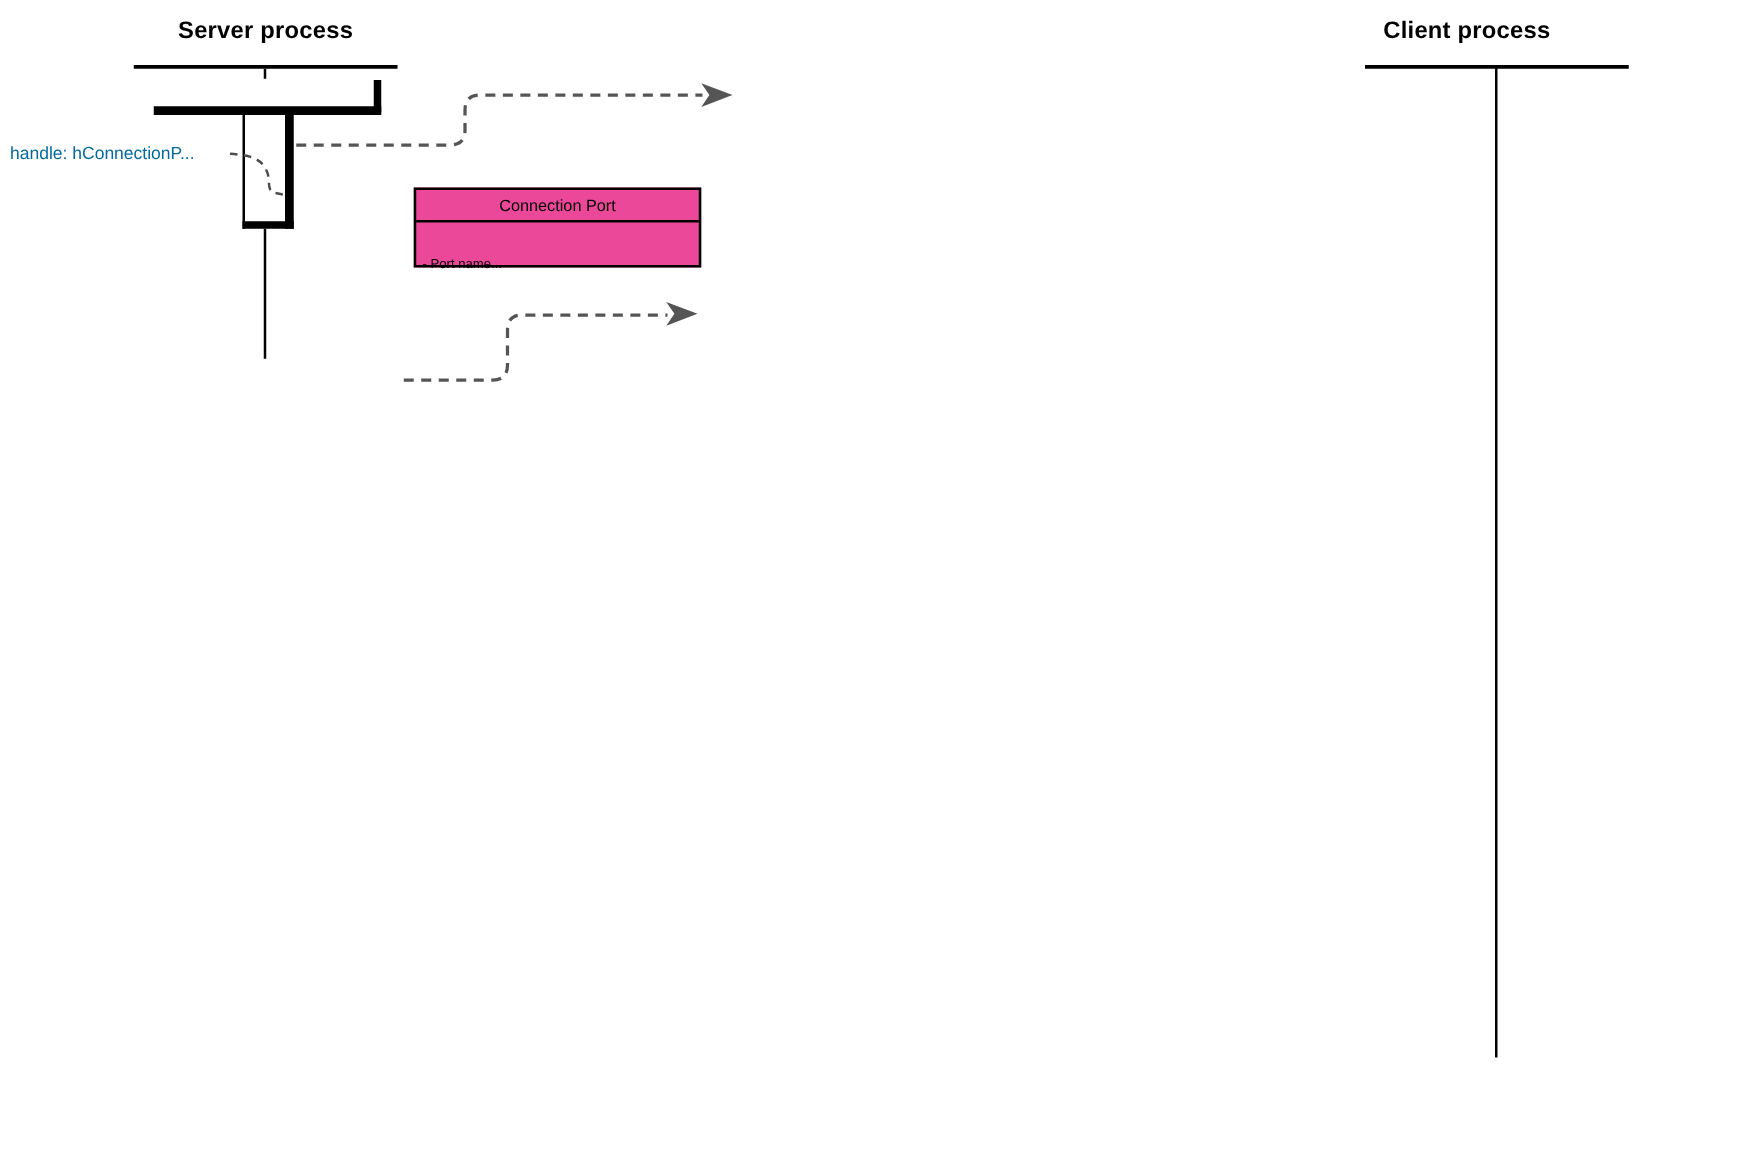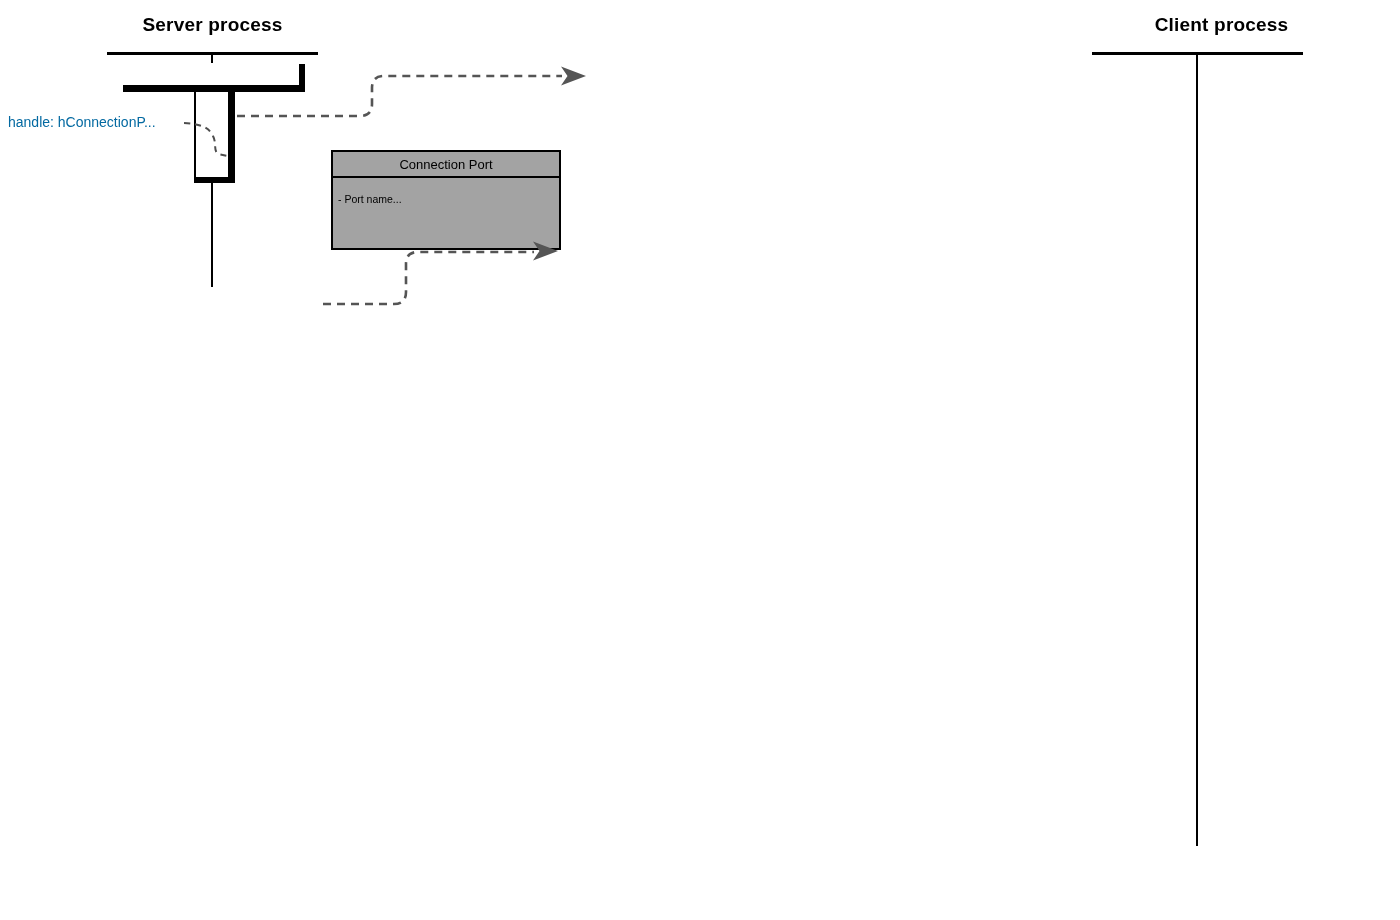--- a/index.html
+++ b/index.html
@@ -47,37 +47,38 @@
     border-left: 2px solid #000000;
     border-right: 7px solid #000000;
     border-bottom: 6px solid #000000;
   }
 
   .class-box {
     position: absolute;
     left: 331px;
     top: 150px;
     width: 230px;
-    height: 100px;
-    background: #a3a3a3;
+    height: 64px;
+    background: #ec4899;
     border: 2px solid #000000;
   }
   .class-box .class-title {
     height: 26px;
     border-bottom: 2px solid #000000;
     font-size: 13px;
     color: #000000;
     text-align: center;
     line-height: 25px;
   }
   .class-box .class-attr {
     padding: 15px 5px 0 5px;
     font-size: 10.5px;
     color: #000000;
     text-align: left;
+    margin-top: 12px;
   }
 
   svg.overlay {
     position: absolute;
     left: 0; top: 0;
     width: 1400px;
     height: 920px;
     pointer-events: none;
   }
 </style>
@@ -99,21 +100,21 @@
 
   <div class="lifeline" style="left:211px; top:183px; height:104px;"></div>
 
   <div class="handle-label">handle: hConnectionP...</div>
 
   <div class="class-box">
     <div class="class-title">Connection Port</div>
     <div class="class-attr">- Port name...</div>
   </div>
 
-  <div class="proc-title" style="left:1116px; top:14px; width:211px;">Client process</div>
+  <div class="proc-title" style="left:1068px; top:14px; width:211px;">Client process</div>
 
   <div class="head-line" style="left:1092px; top:52px; width:211px;"></div>
 
   <div class="lifeline" style="left:1196px; top:53px; height:793px;"></div>
 
   <svg class="overlay" viewBox="0 0 1400 920" xmlns="http://www.w3.org/2000/svg">
 
     <g>
       <path d="M 184 123 C 200 124 209 127 213 136 C 217 144 213 150 218 154 L 228 156" fill="none" stroke="#4d4d4d" stroke-width="2" stroke-dasharray="6 5"></path>
     </g>

